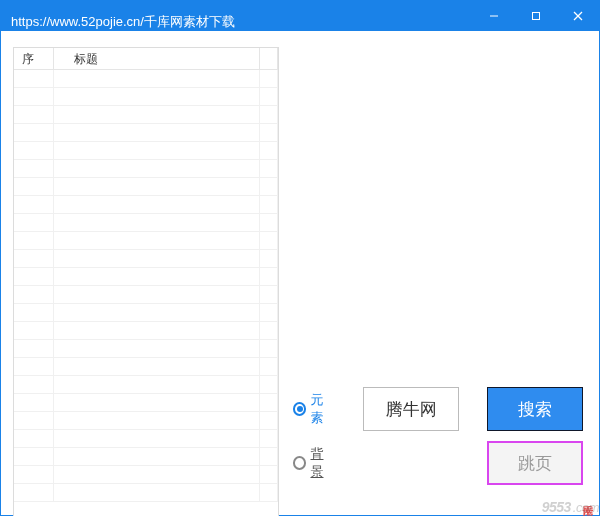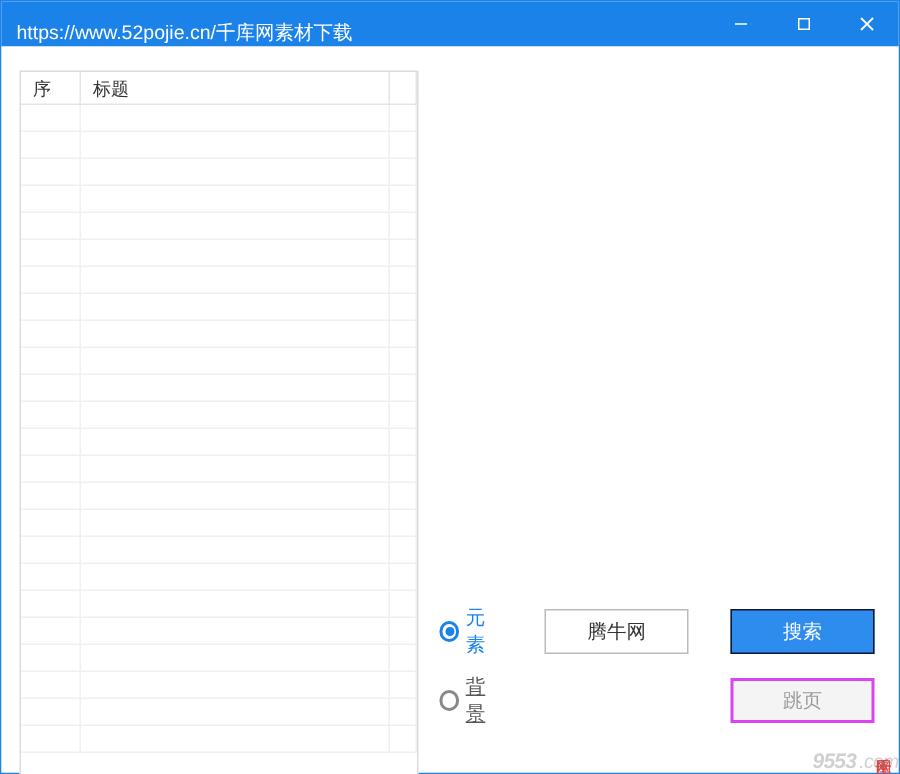--- a/index.html
+++ b/index.html
@@ -72,21 +72,21 @@
       border-bottom: 1px solid #e5e5e5;
       background: #ffffff;
     }
     .list-header .col {
       padding: 3px 8px;
       border-right: 1px solid #e5e5e5;
       font-size: 12px;
       color: #333;
     }
     .col-seq { width: 40px; }
-    .col-title { flex: 1; }
+    .col-title { flex: 1; margin-left: 12px; }
     .col-end { width: 18px; border-right: none; }
     .list-rows {
       height: calc(100% - 22px);
     }
     .list-row {
       height: 18px;
       border-bottom: 1px solid #f0f0f0;
       display: flex;
     }
     .list-row .cell {
@@ -128,26 +128,26 @@
     .radio-circle.unchecked { border-color: #888; }
     .radio-dot {
       width: 6px;
       height: 6px;
       border-radius: 50%;
       background: #1a82e8;
     }
     .radio-label { color: #1a82e8; font-size: 13px; }
     .radio-label.unchecked { color: #555; text-decoration: underline; }
     .btn {
-      height: 30px;
+      height: 44px;
       width: 100px;
       display: flex;
       align-items: center;
       justify-content: center;
-      font-size: 13px;
+      font-size: 17px;
       cursor: pointer;
       border: 1px solid #bbb;
       background: #ffffff;
       color: #333;
     }
     .btn-primary {
       background: #2f8cef;
       color: #ffffff;
       border: 1px solid #0f172a;
     }

